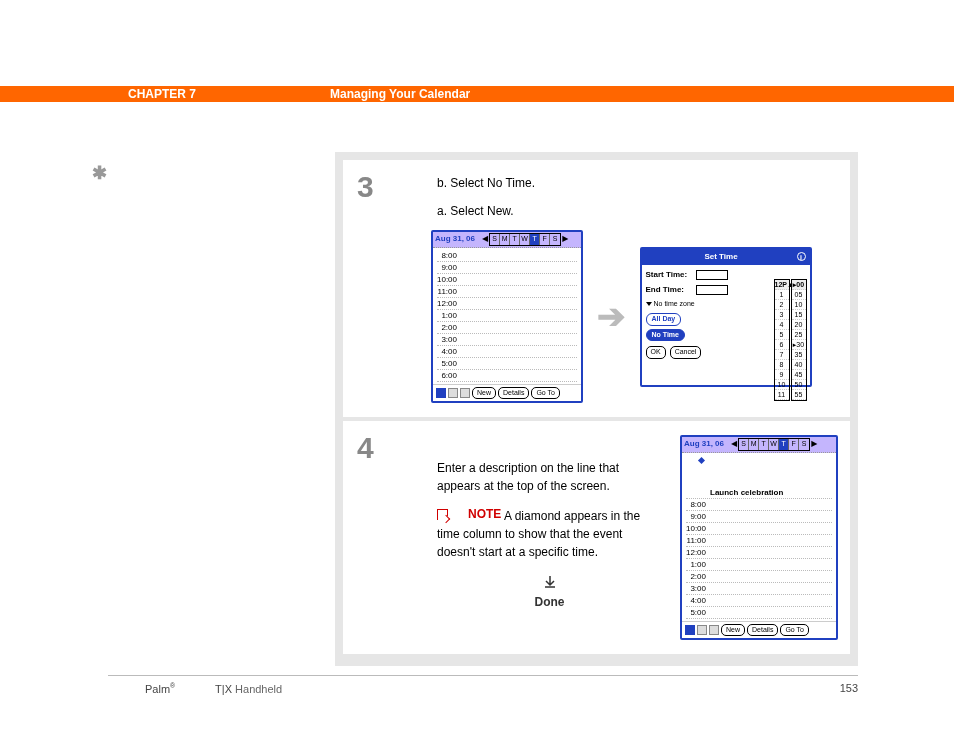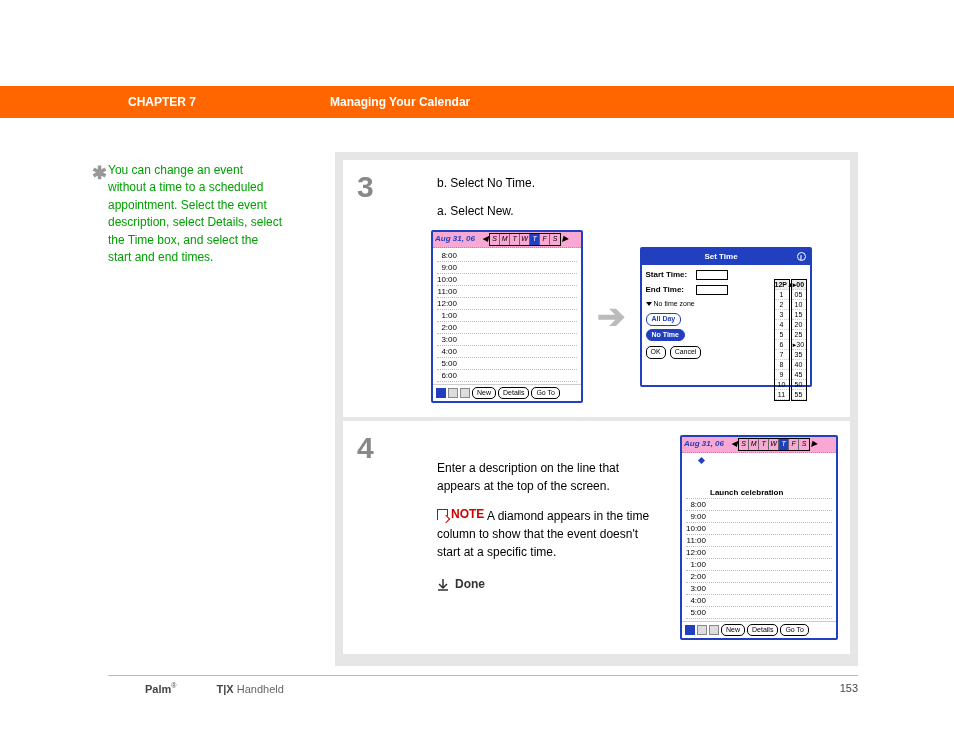--- a/index.html
+++ b/index.html
@@ -10,21 +10,21 @@
     background: #fff;
     color: #000;
     position: relative;
     overflow: hidden;
   }
   .header-bar {
     position: absolute;
     top: 86px;
     left: 0;
     right: 0;
-    height: 32px;
+    height: 16px;
     background: #ff6600;
     color: #fff;
     font-size: 12px;
     font-weight: bold;
     display: flex;
     align-items: center;
   }
   .header-chapter { position: absolute; left: 128px; }
   .header-title { position: absolute; left: 330px; }
   .tip-block {
@@ -95,26 +95,25 @@
     background: #2040c0;
     color: #fff;
     font-weight: bold;
     padding: 2px 4px;
     font-size: 8px;
     display: flex;
     justify-content: space-between;
     align-items: center;
   }
   .day-header {
-    background: #f9a8d4;
+    background: #c4b5fd;
     display: flex;
     align-items: center;
     padding: 1px 2px;
     border-bottom: 1px dotted #999;
-    font-style: italic;
   }
   .day-date { color: #2040c0; font-weight: bold; font-size: 8px; margin-right: 6px; }
   .day-tabs {
     display: flex;
     border: 1px solid #000;
     font-size: 7px;
   }
   .day-tab {
     width: 10px;
     text-align: center;
@@ -195,60 +194,60 @@
   }
   .pill-btn.active {
     background: #2040c0;
     color: #fff;
   }
   .ok-cancel {
     display: flex;
     gap: 4px;
     margin-top: 2px;
   }
-  .note-label { color: #d00000; font-weight: bold; display: inline-flex; align-items: center; gap: 3px; }
+  .note-label { color: #d00000; font-weight: bold; display: inline-flex; align-items: center; gap: 20px; }
   .note-icon {
     display: inline-block;
     width: 11px; height: 11px;
     border: 1.5px solid #d00000;
     border-bottom: none;
     position: relative;
   }
   .note-icon:after {
     content: '';
     position: absolute;
     right: -2px;
     bottom: -2px;
     width: 5px; height: 5px;
     border-right: 1.5px solid #d00000;
     border-bottom: 1.5px solid #d00000;
     transform: rotate(-45deg);
     background: #fff;
   }
-  .done-row { display: flex; align-items: center; gap: 6px; font-weight: bold; margin-top: 14px; color: #333; }
+  .done-row { display: flex; align-items: center; gap: 6px; font-weight: bold; margin-top: 14px; color: #333; flex-direction: column; }
   .done-icon {
     width: 12px; height: 12px;
     position: relative;
   }
   .done-icon svg { width: 12px; height: 12px; }
   .step4-layout { display: flex; gap: 18px; }
   .step4-text { flex: 1; margin-top: 24px; }
   .footer {
     position: absolute;
     left: 108px;
     right: 96px;
     top: 675px;
     border-top: 1px solid #bbb;
     padding-top: 6px;
     display: flex;
     justify-content: space-between;
     font-size: 11px;
     color: #444;
   }
-  .footer .brand { font-weight: bold; padding-left: 37px; }
+  .footer .brand { font-weight: normal; padding-left: 37px; }
   .footer .light { font-weight: normal; color: #666; }
   .info-icon {
     display: inline-block;
     width: 9px; height: 9px;
     border-radius: 50%;
     border: 1px solid #fff;
     color: #fff;
     font-weight: bold;
     font-size: 7px;
     text-align: center;
@@ -273,21 +272,20 @@
 </head>
 <body>
 
 <div class="header-bar">
   <span class="header-chapter">CHAPTER 7</span>
   <span class="header-title">Managing Your Calendar</span>
 </div>
 
 <div class="tip-block">
   <span class="tip-asterisk">✱</span>
-  <div class="tip-text">You can change an event without a time to a scheduled appointment. Select the event description, select Details, select the Time box, and select the start and end times.</div>
 </div>
 
 <div class="main-area">
 
   <div class="step-block">
     <div class="step-num">3</div>
     <div class="step-content">
       <p class="sub-item">b.  Select No Time.</p>
       <p class="sub-item">a.  Select New.</p>
 

